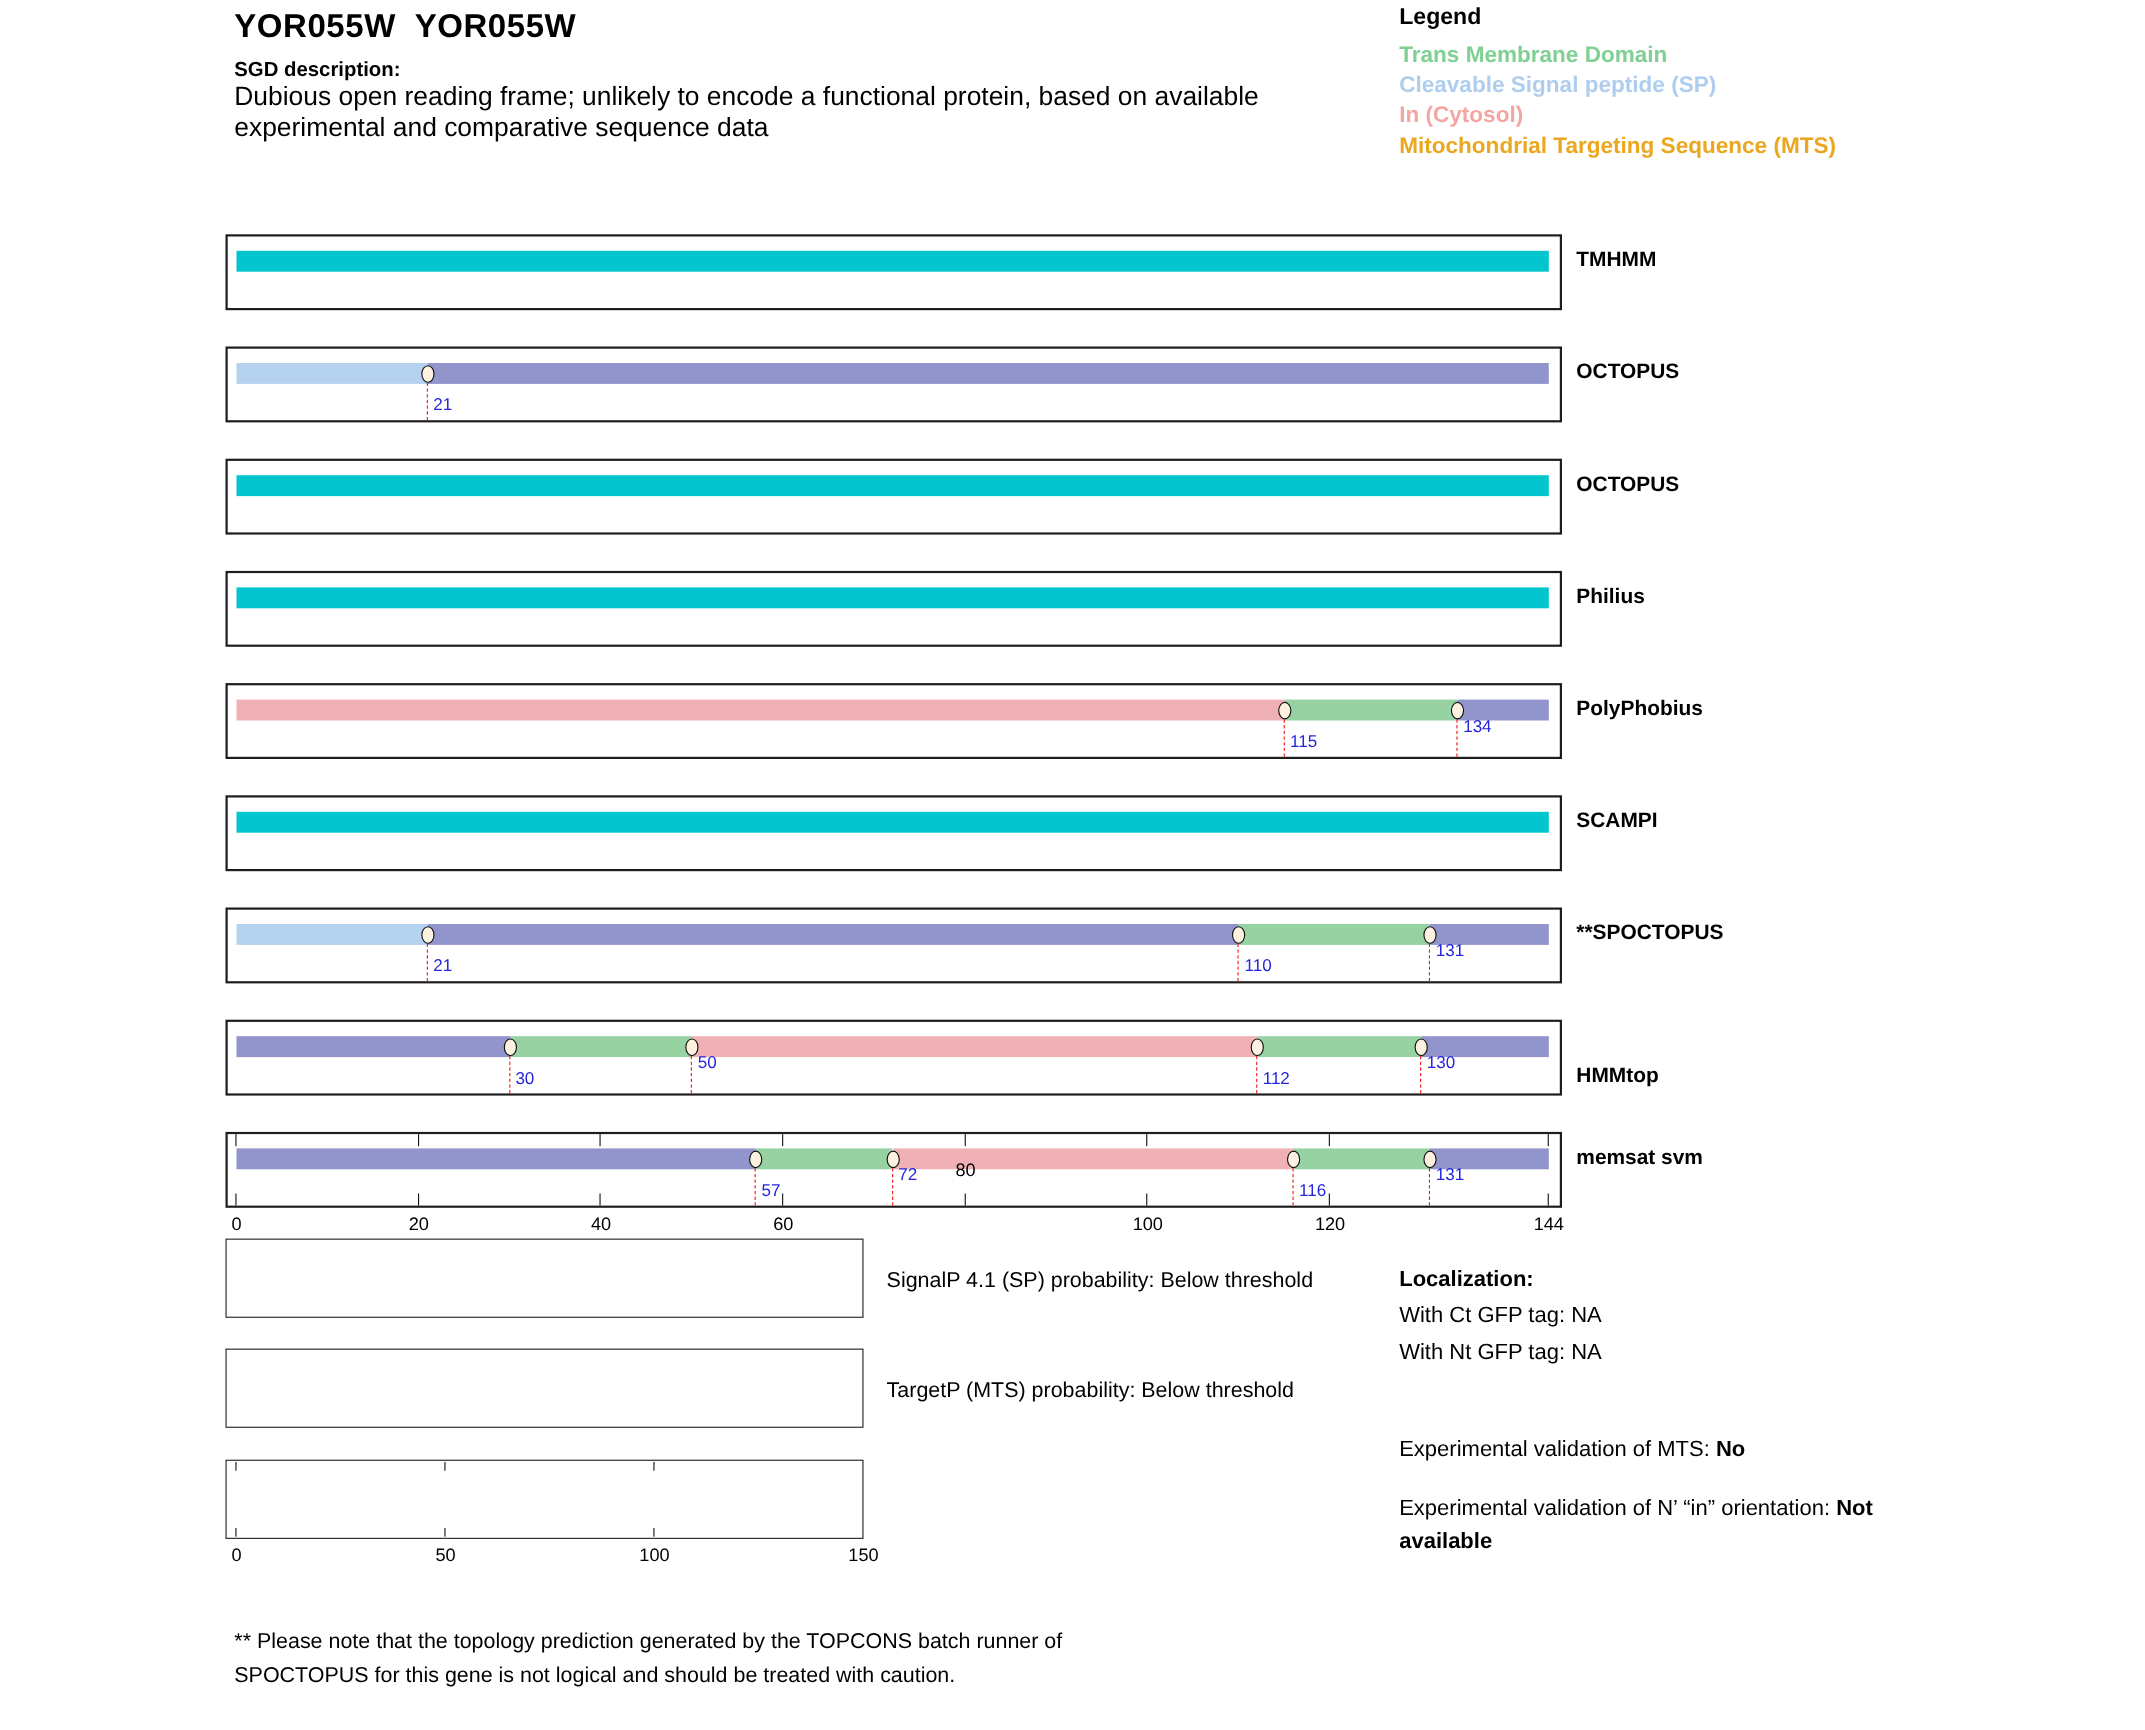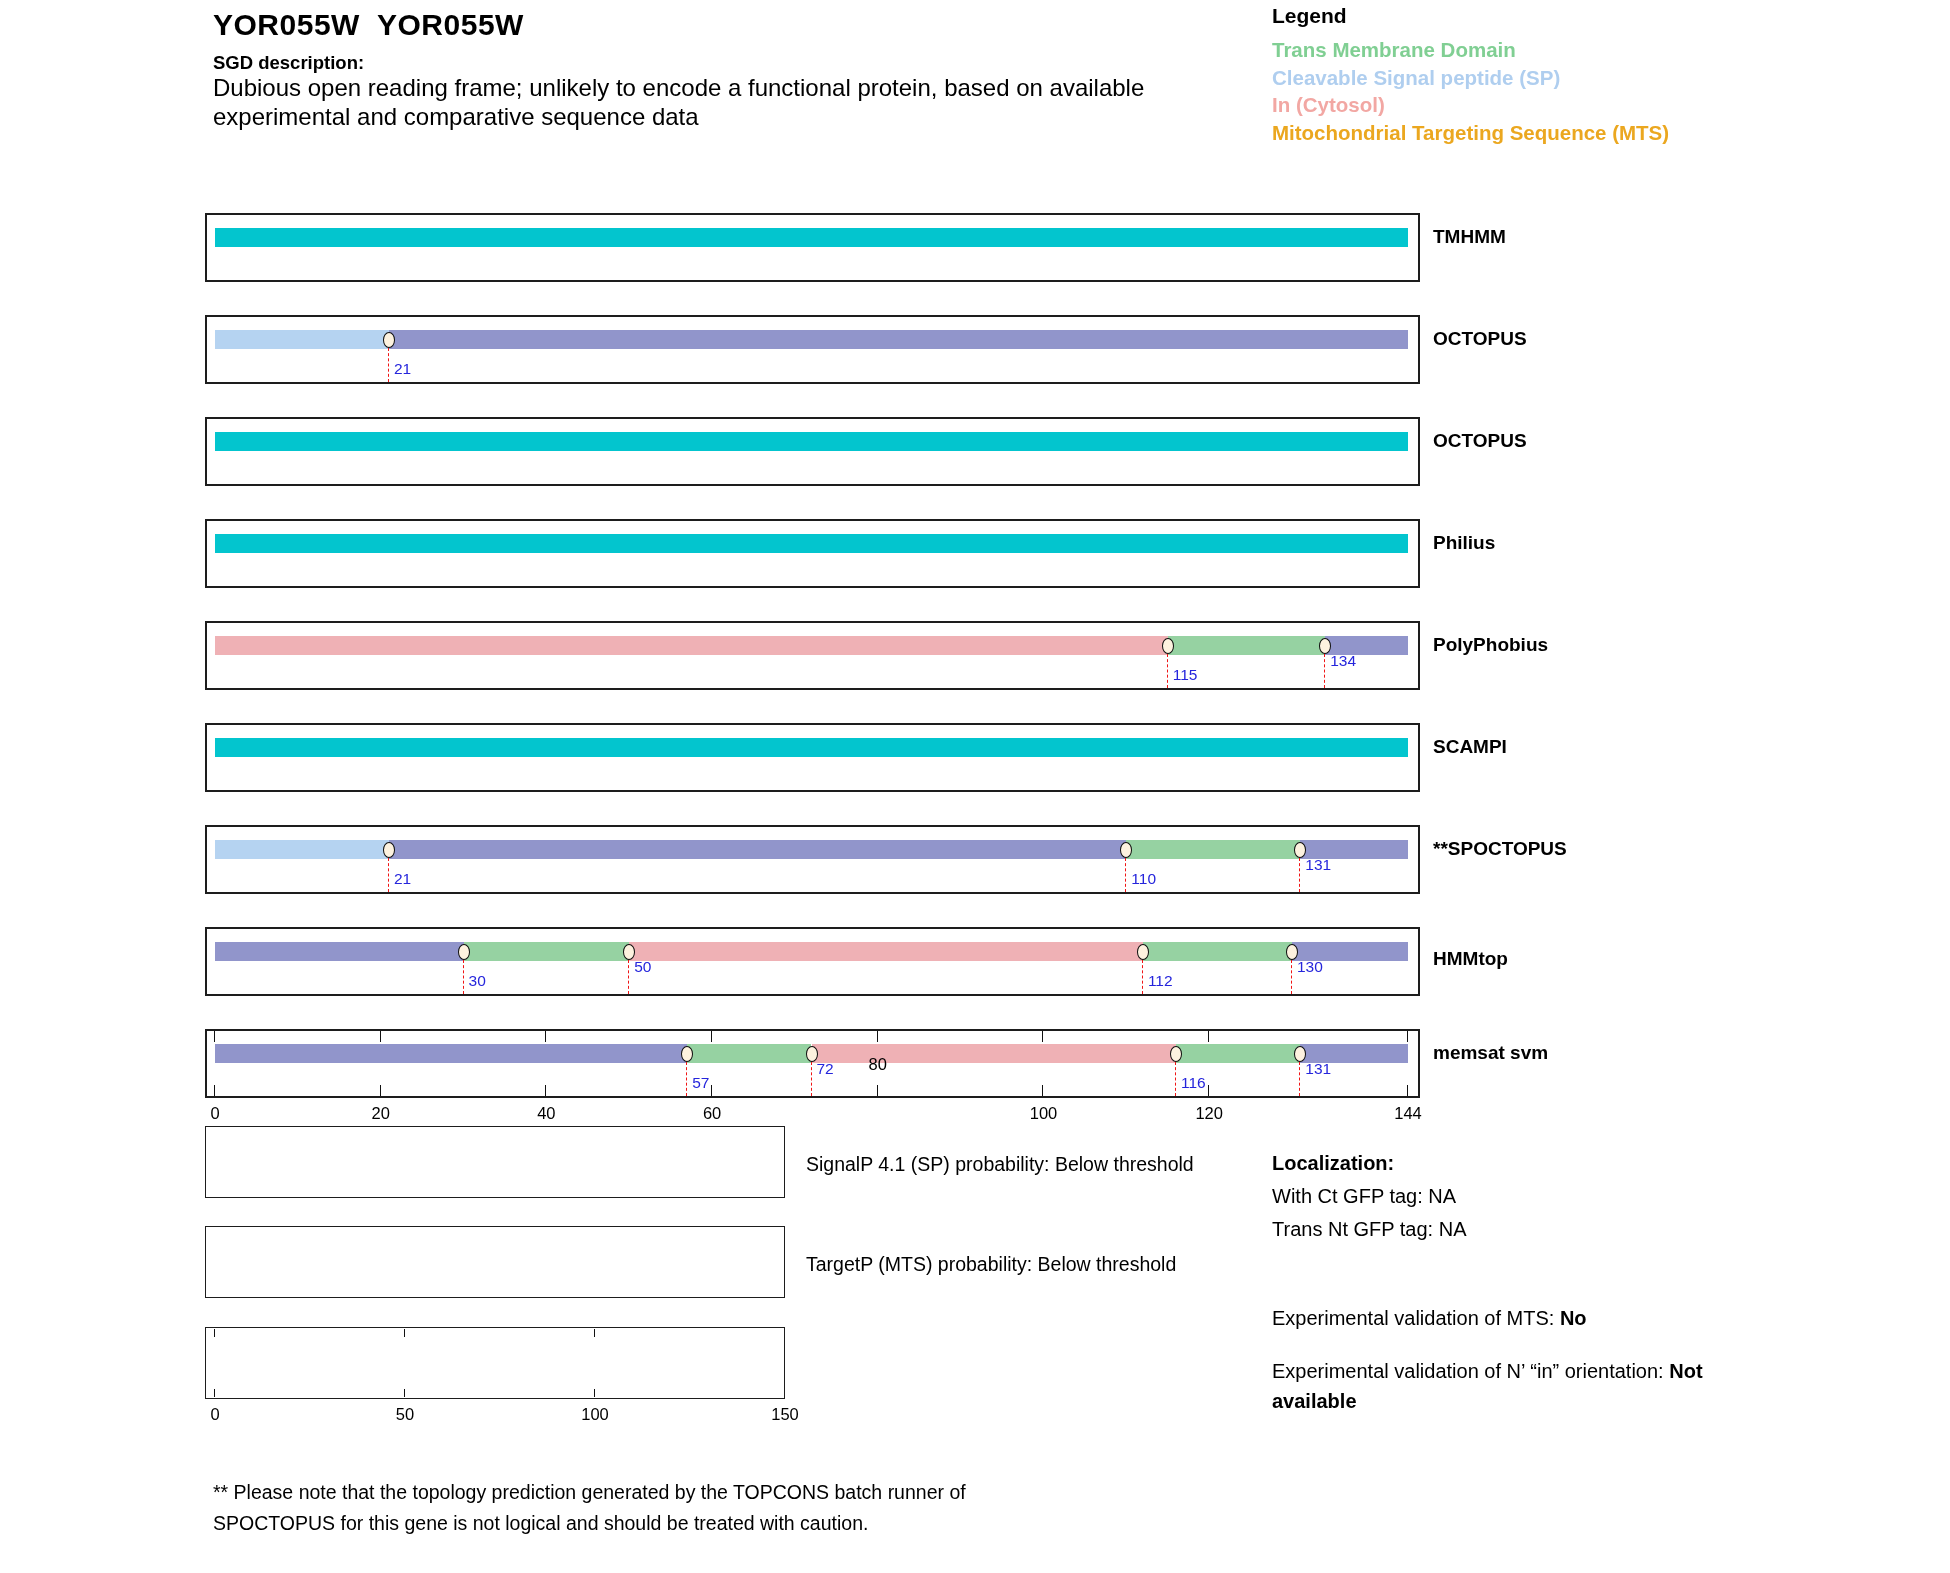--- a/index.html
+++ b/index.html
@@ -42,21 +42,21 @@
     <div id="legend-items">
         <div class="legend-item" style="color: rgb(128, 207, 147);">Trans Membrane Domain</div>
         <div class="legend-item" style="color: rgb(175, 206, 239);">Cleavable Signal peptide (SP)</div>
         <div class="legend-item" style="color: rgb(242, 167, 163);">In (Cytosol)</div>
         <div class="legend-item" style="color: rgb(235, 167, 31);">Mitochondrial Targeting Sequence (MTS)</div>
       </div>
   </div>
 
   <div class="rcol loc-title" style="top:1148px;">Localization:</div>
   <div class="rcol" style="top:1181px;">With Ct GFP tag: NA</div>
-  <div class="rcol" style="top:1214px;">Trans Nt GFP tag: NA</div>
+  <div class="rcol" style="top:1214px;">With Nt GFP tag: NA</div>
   <div class="rcol" style="top:1303px;"><span>Experimental validation of MTS: </span><b>No</b></div>
   <div class="rcol" style="top:1356px;line-height:30px;"><span>Experimental validation of N’ “in” orientation: </span><b>Not</b><br><b>available</b></div>
 
   <div class="footnote">** Please note that the topology prediction generated by the TOPCONS batch runner of SPOCTOPUS for this gene is not logical and should be treated with caution.</div>
 <div class="tbox" style="top: 213px;"></div>
     <div class="seg" style="left: 215px; width: 1193px; top: 228px; background: rgb(3, 197, 206);"></div>
     <div class="tlabel" style="top: 226px;">TMHMM</div>
     <div class="tbox" style="top: 315px;"></div>
     <div class="seg" style="left: 215px; width: 173.979px; top: 330px; background: rgb(181, 211, 241);"></div>
     <div class="seg" style="left: 388.979px; width: 1019.02px; top: 330px; background: rgb(145, 149, 203);"></div>
@@ -110,21 +110,21 @@
     <div class="num" style="left: 468.542px; top: 972px;">30</div>
     <div class="dash" style="left: 628.236px; top: 960px; height: 34px;"></div>
     <div class="mk" style="left: 623.236px; top: 943.5px;"></div>
     <div class="num" style="left: 634.236px; top: 958px;">50</div>
     <div class="dash" style="left: 1141.89px; top: 960px; height: 34px;"></div>
     <div class="mk" style="left: 1136.89px; top: 943.5px;"></div>
     <div class="num" style="left: 1147.89px; top: 972px;">112</div>
     <div class="dash" style="left: 1291.01px; top: 960px; height: 34px;"></div>
     <div class="mk" style="left: 1286.01px; top: 943.5px;"></div>
     <div class="num" style="left: 1297.01px; top: 958px;">130</div>
-    <div class="tlabel" style="top: 948px;">HMMtop</div>
+    <div class="tlabel" style="top: 968px;">HMMtop</div>
     <div class="tbox" style="top: 1029px;"></div>
     <div class="seg" style="left: 215px; width: 472.229px; top: 1044px; background: rgb(145, 149, 203);"></div>
     <div class="seg" style="left: 687.229px; width: 124.271px; top: 1044px; background: rgb(150, 210, 162);"></div>
     <div class="seg" style="left: 811.5px; width: 364.528px; top: 1044px; background: rgb(239, 177, 181);"></div>
     <div class="seg" style="left: 1176.03px; width: 124.271px; top: 1044px; background: rgb(150, 210, 162);"></div>
     <div class="seg" style="left: 1300.3px; width: 107.701px; top: 1044px; background: rgb(145, 149, 203);"></div>
     <div class="dash" style="left: 686.229px; top: 1062px; height: 34px;"></div>
     <div class="mk" style="left: 681.229px; top: 1045.5px;"></div>
     <div class="num" style="left: 692.229px; top: 1074px;">57</div>
     <div class="dash" style="left: 810.5px; top: 1062px; height: 34px;"></div>

